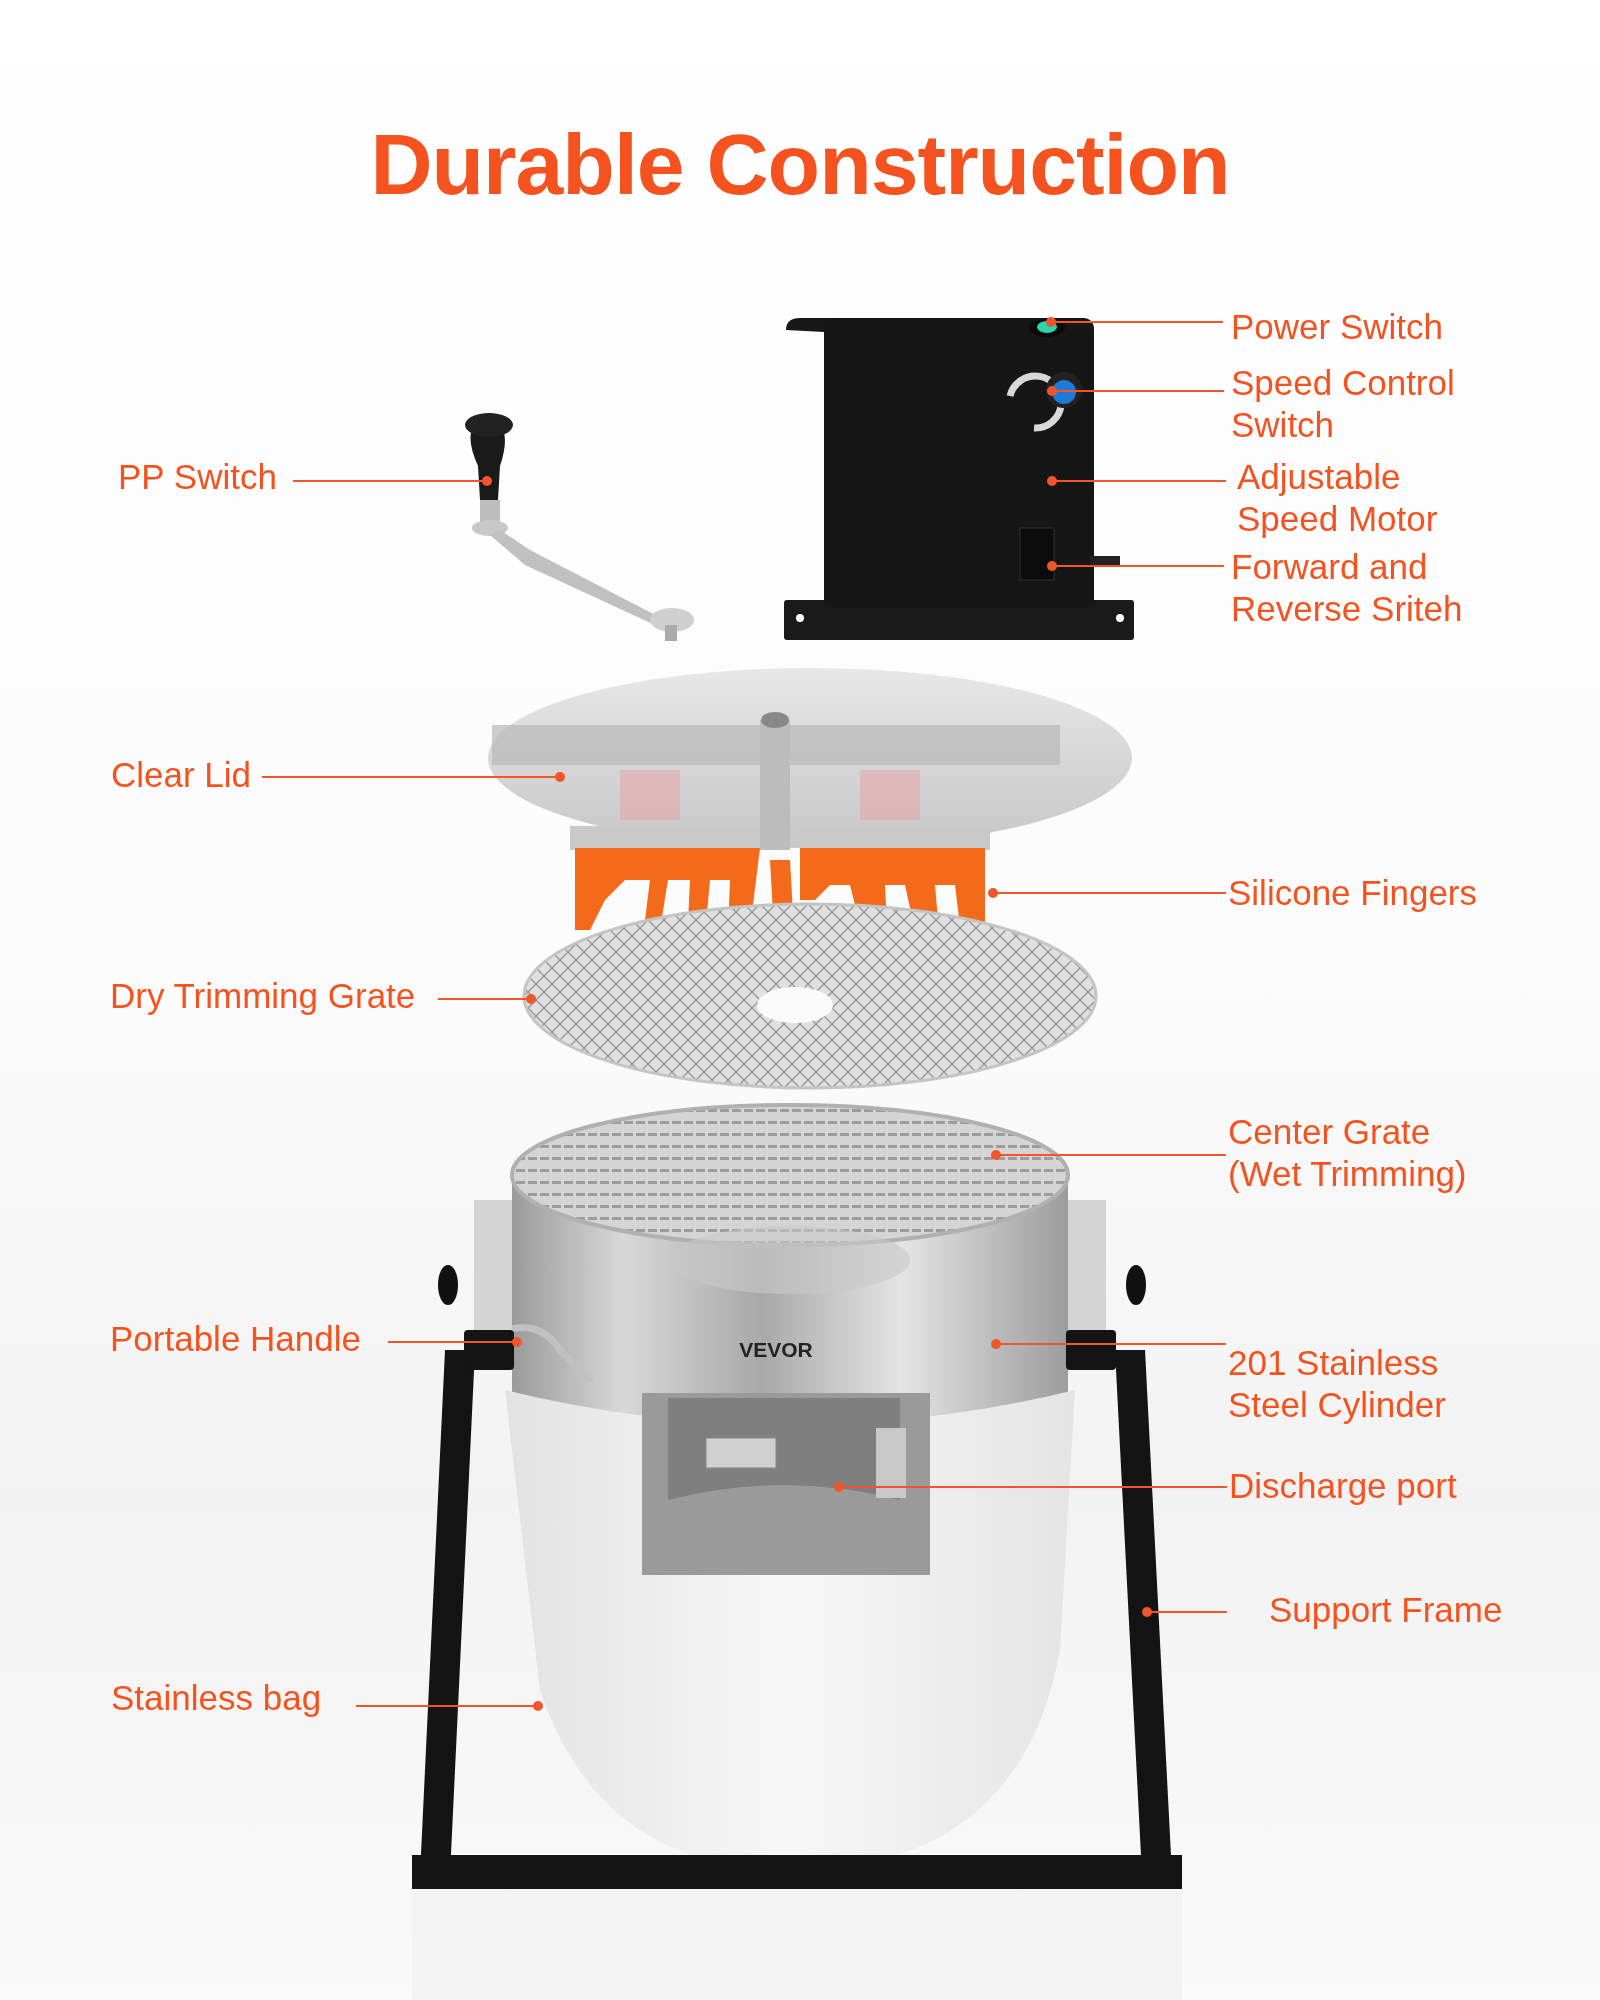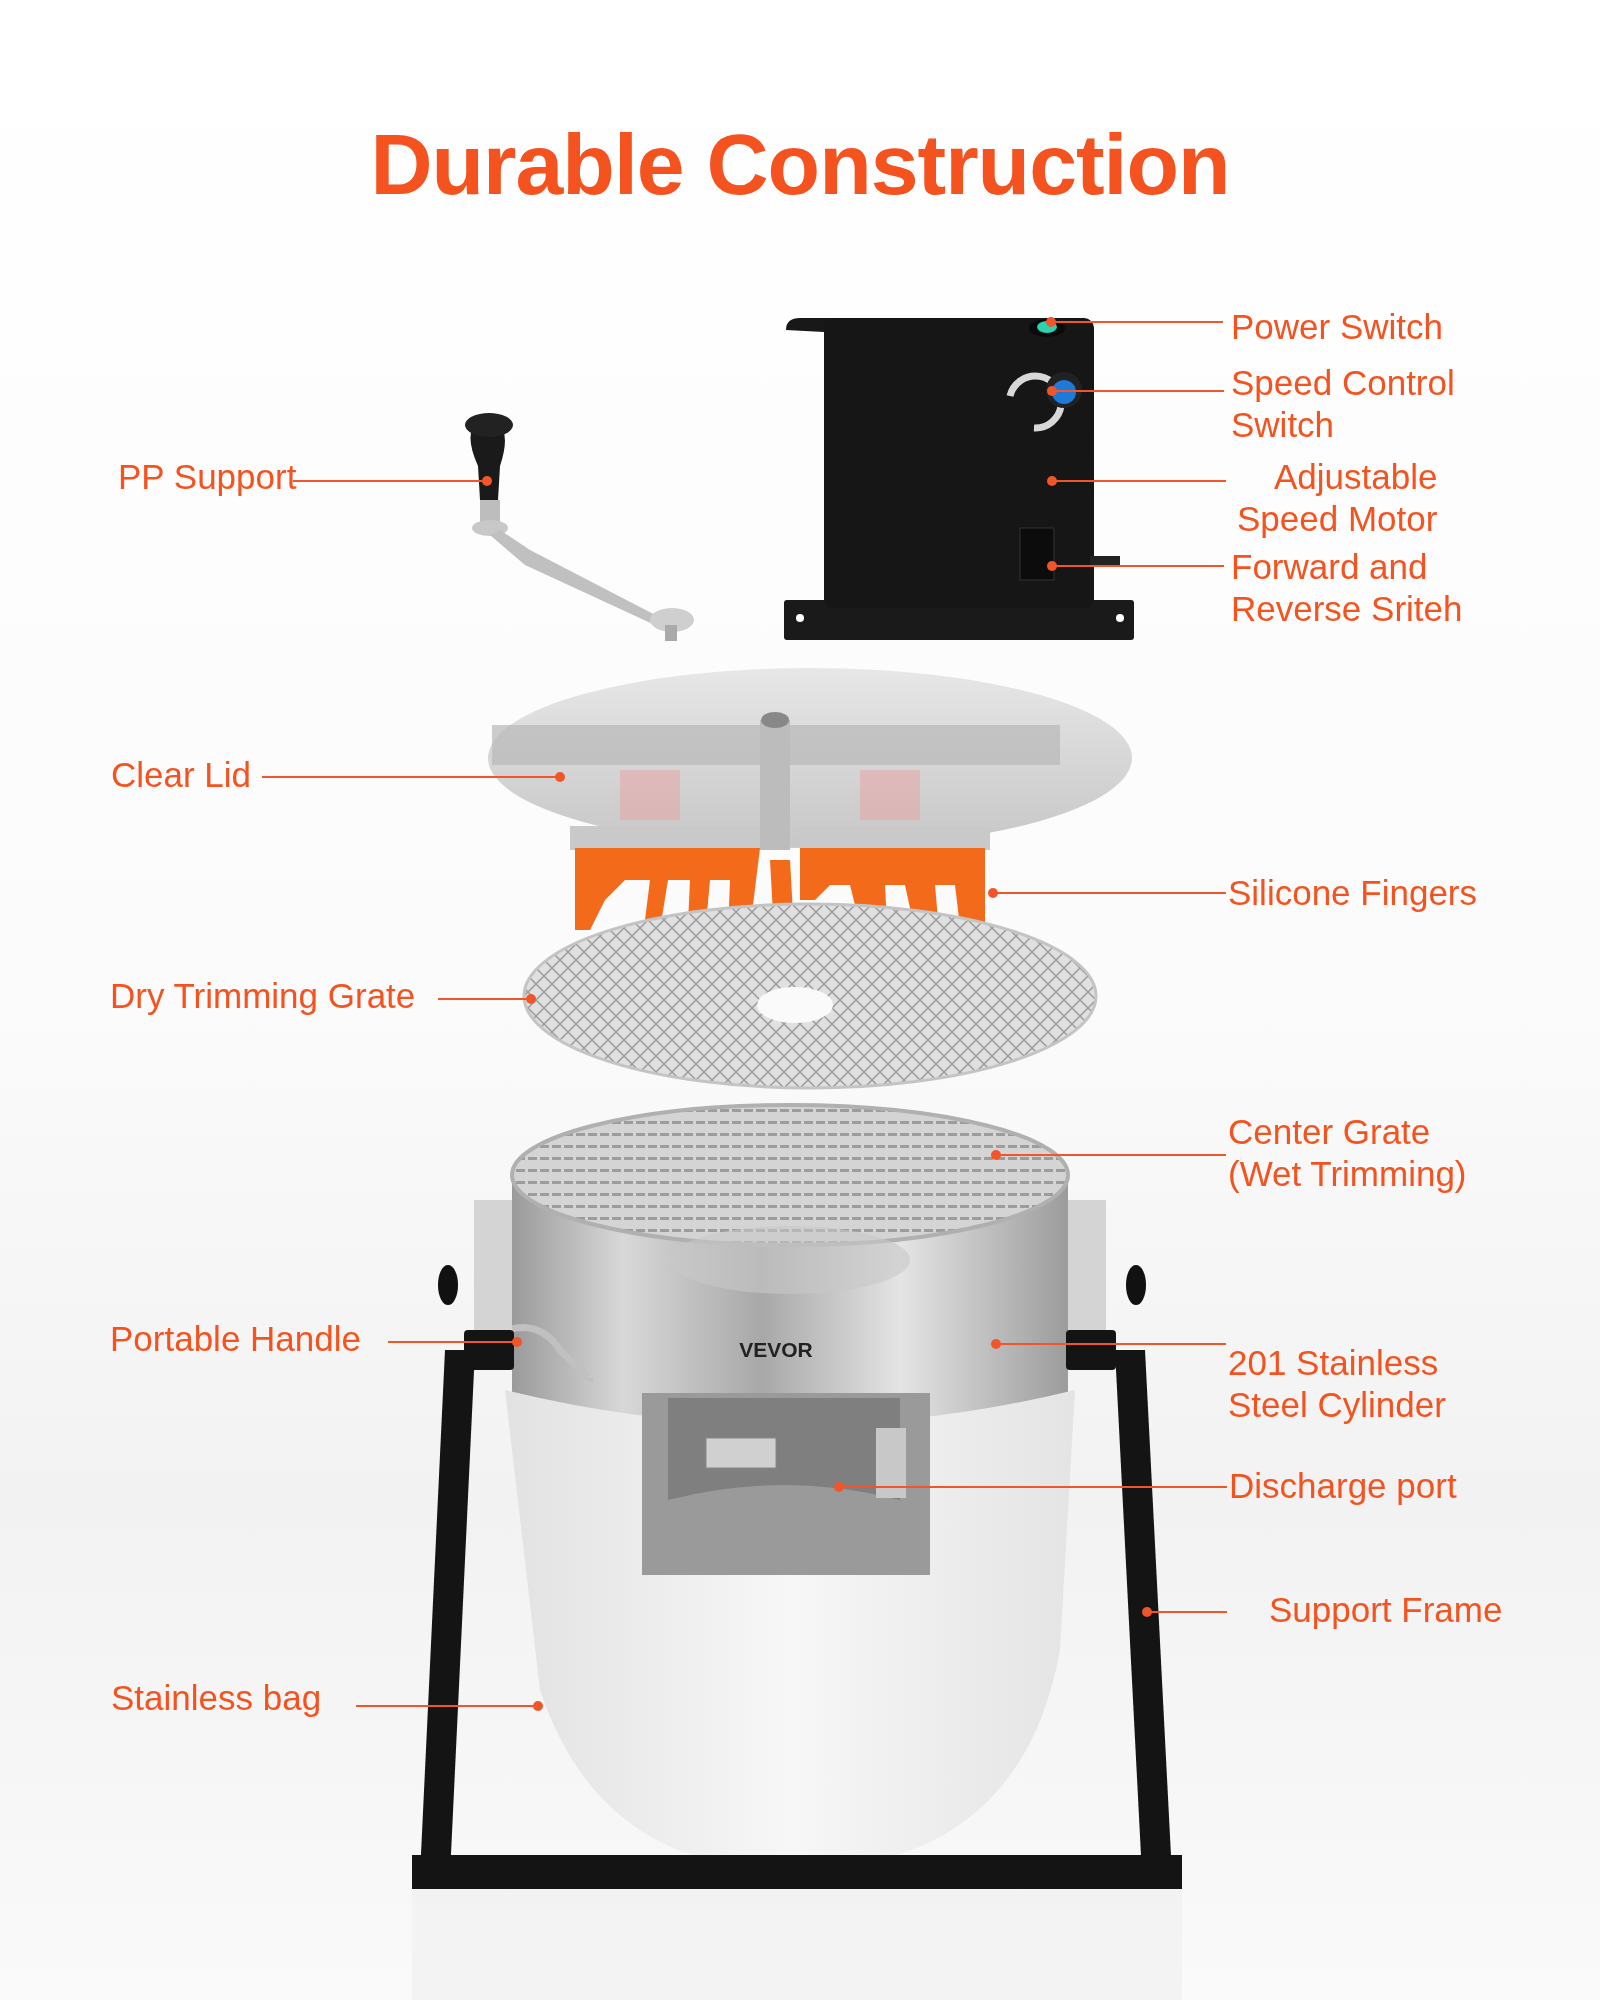--- a/index.html
+++ b/index.html
@@ -146,34 +146,34 @@
 
 <div class="dot" style="left:1047px;top:386px;"></div>
 <div class="line" style="left:1052px;top:390px;width:172px;"></div>
 <div class="label" style="left:1231px;top:362px;">
   <span>Speed Control</span>
   <span>Switch</span>
 </div>
 
 <div class="dot" style="left:1047px;top:476px;"></div>
 <div class="line" style="left:1052px;top:480px;width:174px;"></div>
-<div class="label" style="left:1237px;top:456px;text-align:right;">
+<div class="label" style="left:1237px;top:456px;">
   <span>Adjustable</span>
   <span>Speed Motor</span>
 </div>
 
 <div class="dot" style="left:1047px;top:561px;"></div>
 <div class="line" style="left:1052px;top:565px;width:172px;"></div>
 <div class="label" style="left:1231px;top:546px;">
   <span>Forward and</span>
   <span>Reverse Sriteh</span>
 </div>
 
 <div class="label" style="left:118px;top:456px;">
-  <span>PP Support</span>
+  <span>PP Switch</span>
 </div>
 <div class="line" style="left:293px;top:480px;width:192px;"></div>
 <div class="dot" style="left:482px;top:476px;"></div>
 
 <div class="label" style="left:111px;top:754px;">
   <span>Clear Lid</span>
 </div>
 <div class="line" style="left:262px;top:776px;width:298px;"></div>
 <div class="dot" style="left:555px;top:772px;"></div>
 

